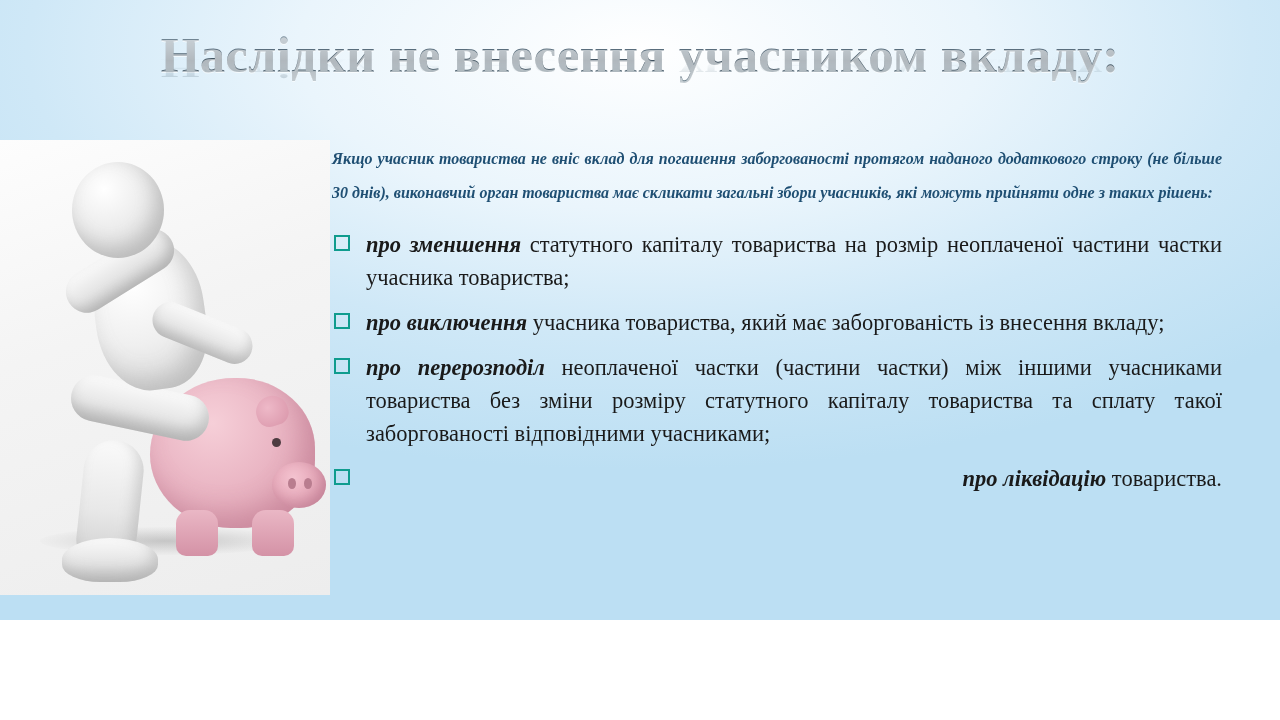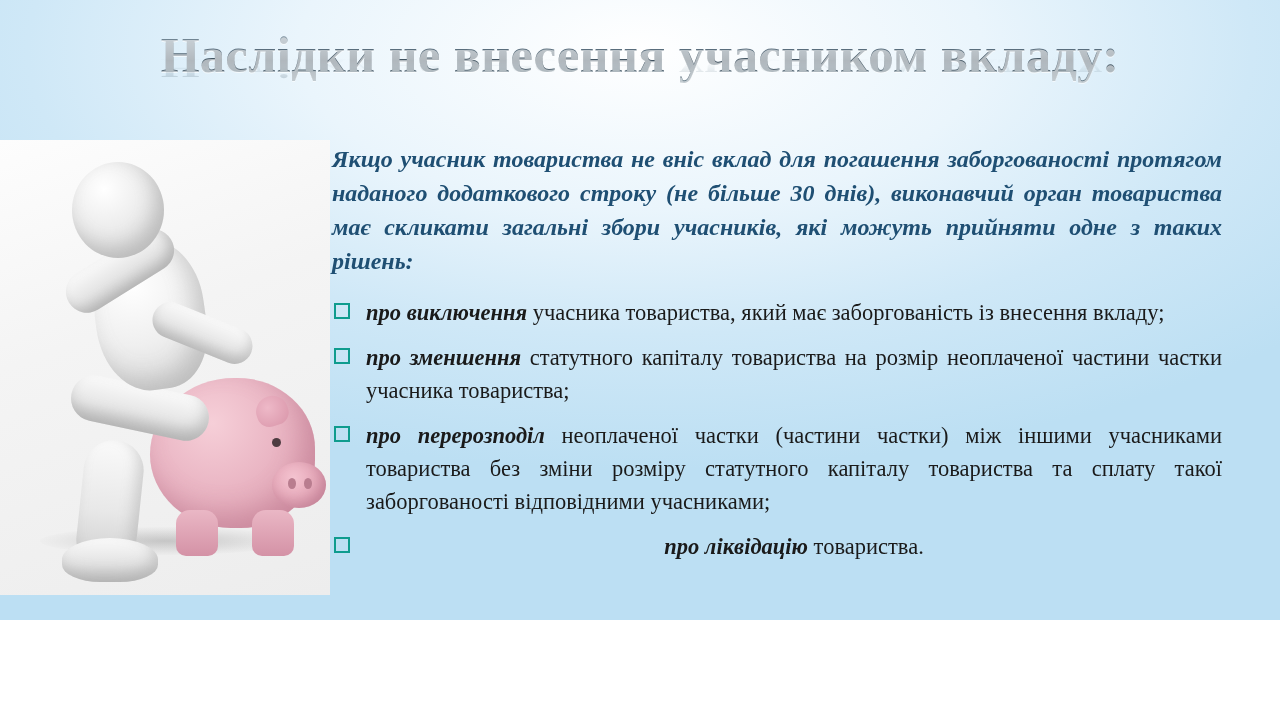--- a/index.html
+++ b/index.html
@@ -241,21 +241,21 @@
   .body-text {
     position: absolute;
     left: 332px;
     top: 142px;
     width: 890px;
   }
   .intro {
     font-family: "Liberation Serif", serif;
     font-style: italic;
     font-weight: bold;
-    font-size: 24px;
+    font-size: 16px;
     line-height: 34px;
     color: #1f4f73;
     text-align: justify;
     text-justify: inter-word;
     margin: 0 0 18px 0;
   }
   .bullets {
     margin: 0;
     padding: 0;
     list-style: none;
@@ -278,21 +278,21 @@
     top: 7px;
     width: 16px;
     height: 16px;
     border: 2px solid #0f9c8e;
     box-sizing: border-box;
   }
   .bullet .lead {
     font-weight: bold;
     font-style: italic;
   }
-  .bullet.no-justify { text-align: center; }
+  .bullet.no-justify { text-align: right; }
 </style>
 </head>
 <body>
 
 <div class="slide">
 
   <div class="title-zone">
     <div class="title-text">Наслідки не внесення учасником вкладу:</div>
   </div>
   <div class="title-reflection">
@@ -318,25 +318,25 @@
     <div class="man-arm"></div>
     <div class="man-head"></div>
   </div>
 
   <div class="body-text">
     <p class="intro">Якщо учасник товариства не вніс вклад для погашення заборгованості протягом наданого додаткового строку (не більше 30 днів), виконавчий орган товариства має скликати загальні збори учасників, які можуть прийняти одне з таких рішень:</p>
 
     <ul class="bullets">
       <li class="bullet">
         <span class="box"></span>
-        <span class="lead">про виключення</span><span> учасника товариства, який має заборгованість із внесення вкладу;</span>
+        <span class="lead">про зменшення</span><span> статутного капіталу товариства на розмір неоплаченої частини частки учасника товариства;</span>
       </li>
       <li class="bullet">
         <span class="box"></span>
-        <span class="lead">про зменшення</span><span> статутного капіталу товариства на розмір неоплаченої частини частки учасника товариства;</span>
+        <span class="lead">про виключення</span><span> учасника товариства, який має заборгованість із внесення вкладу;</span>
       </li>
       <li class="bullet">
         <span class="box"></span>
         <span class="lead">про перерозподіл</span><span> неоплаченої частки (частини частки) між іншими учасниками товариства без зміни розміру статутного капіталу товариства та сплату такої заборгованості відповідними учасниками;</span>
       </li>
       <li class="bullet no-justify">
         <span class="box"></span>
         <span class="lead">про ліквідацію</span><span> товариства.</span>
       </li>
     </ul>

